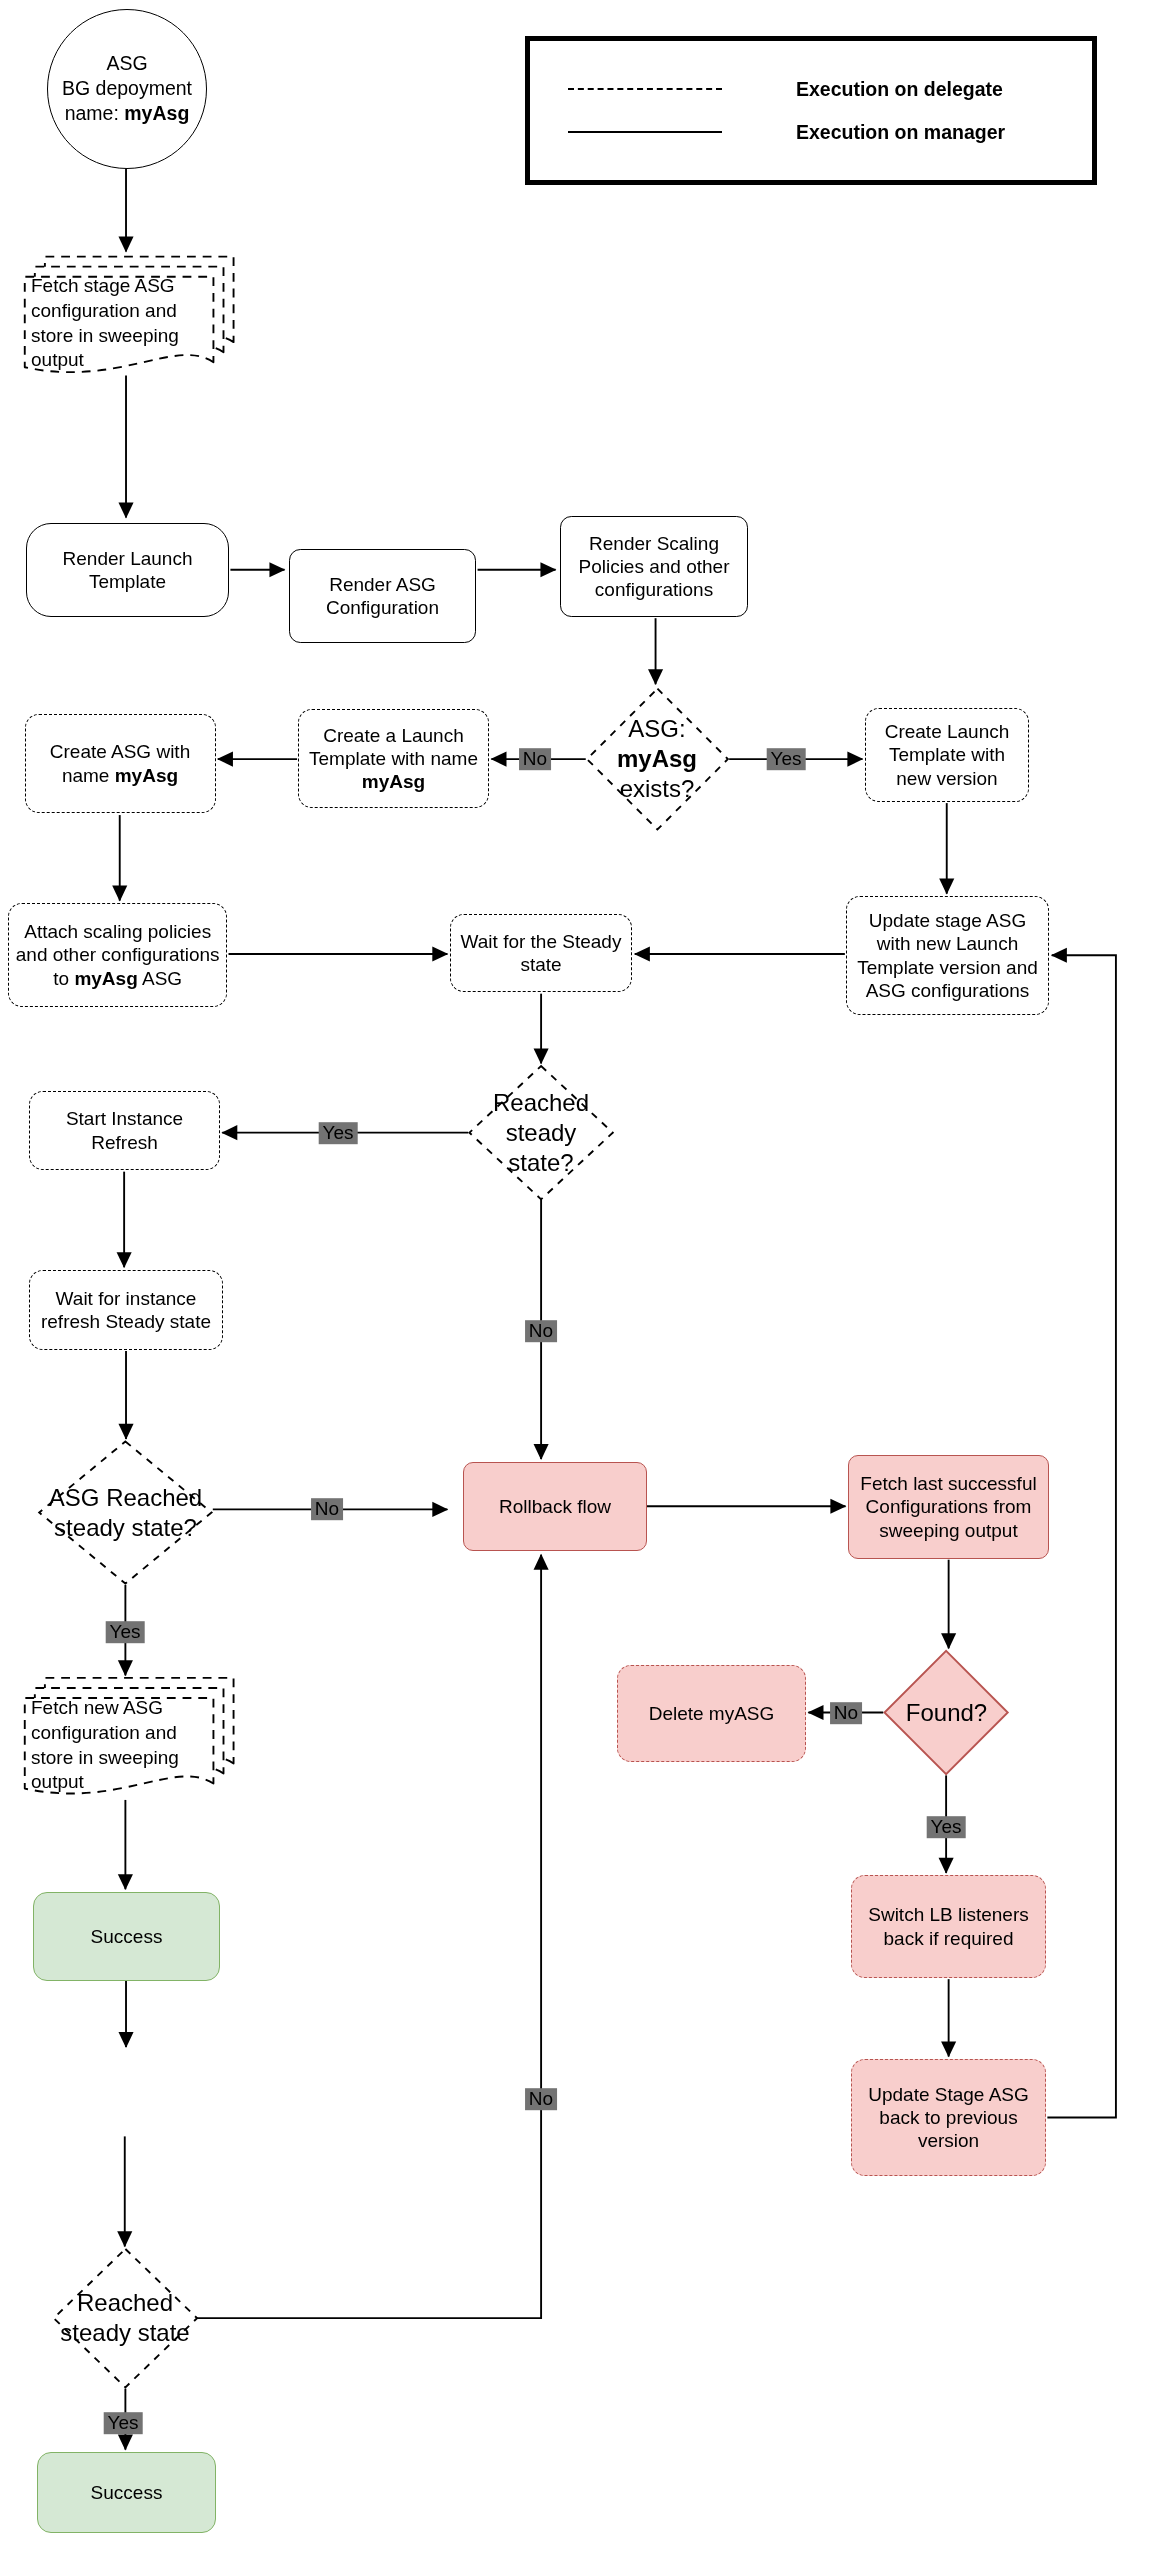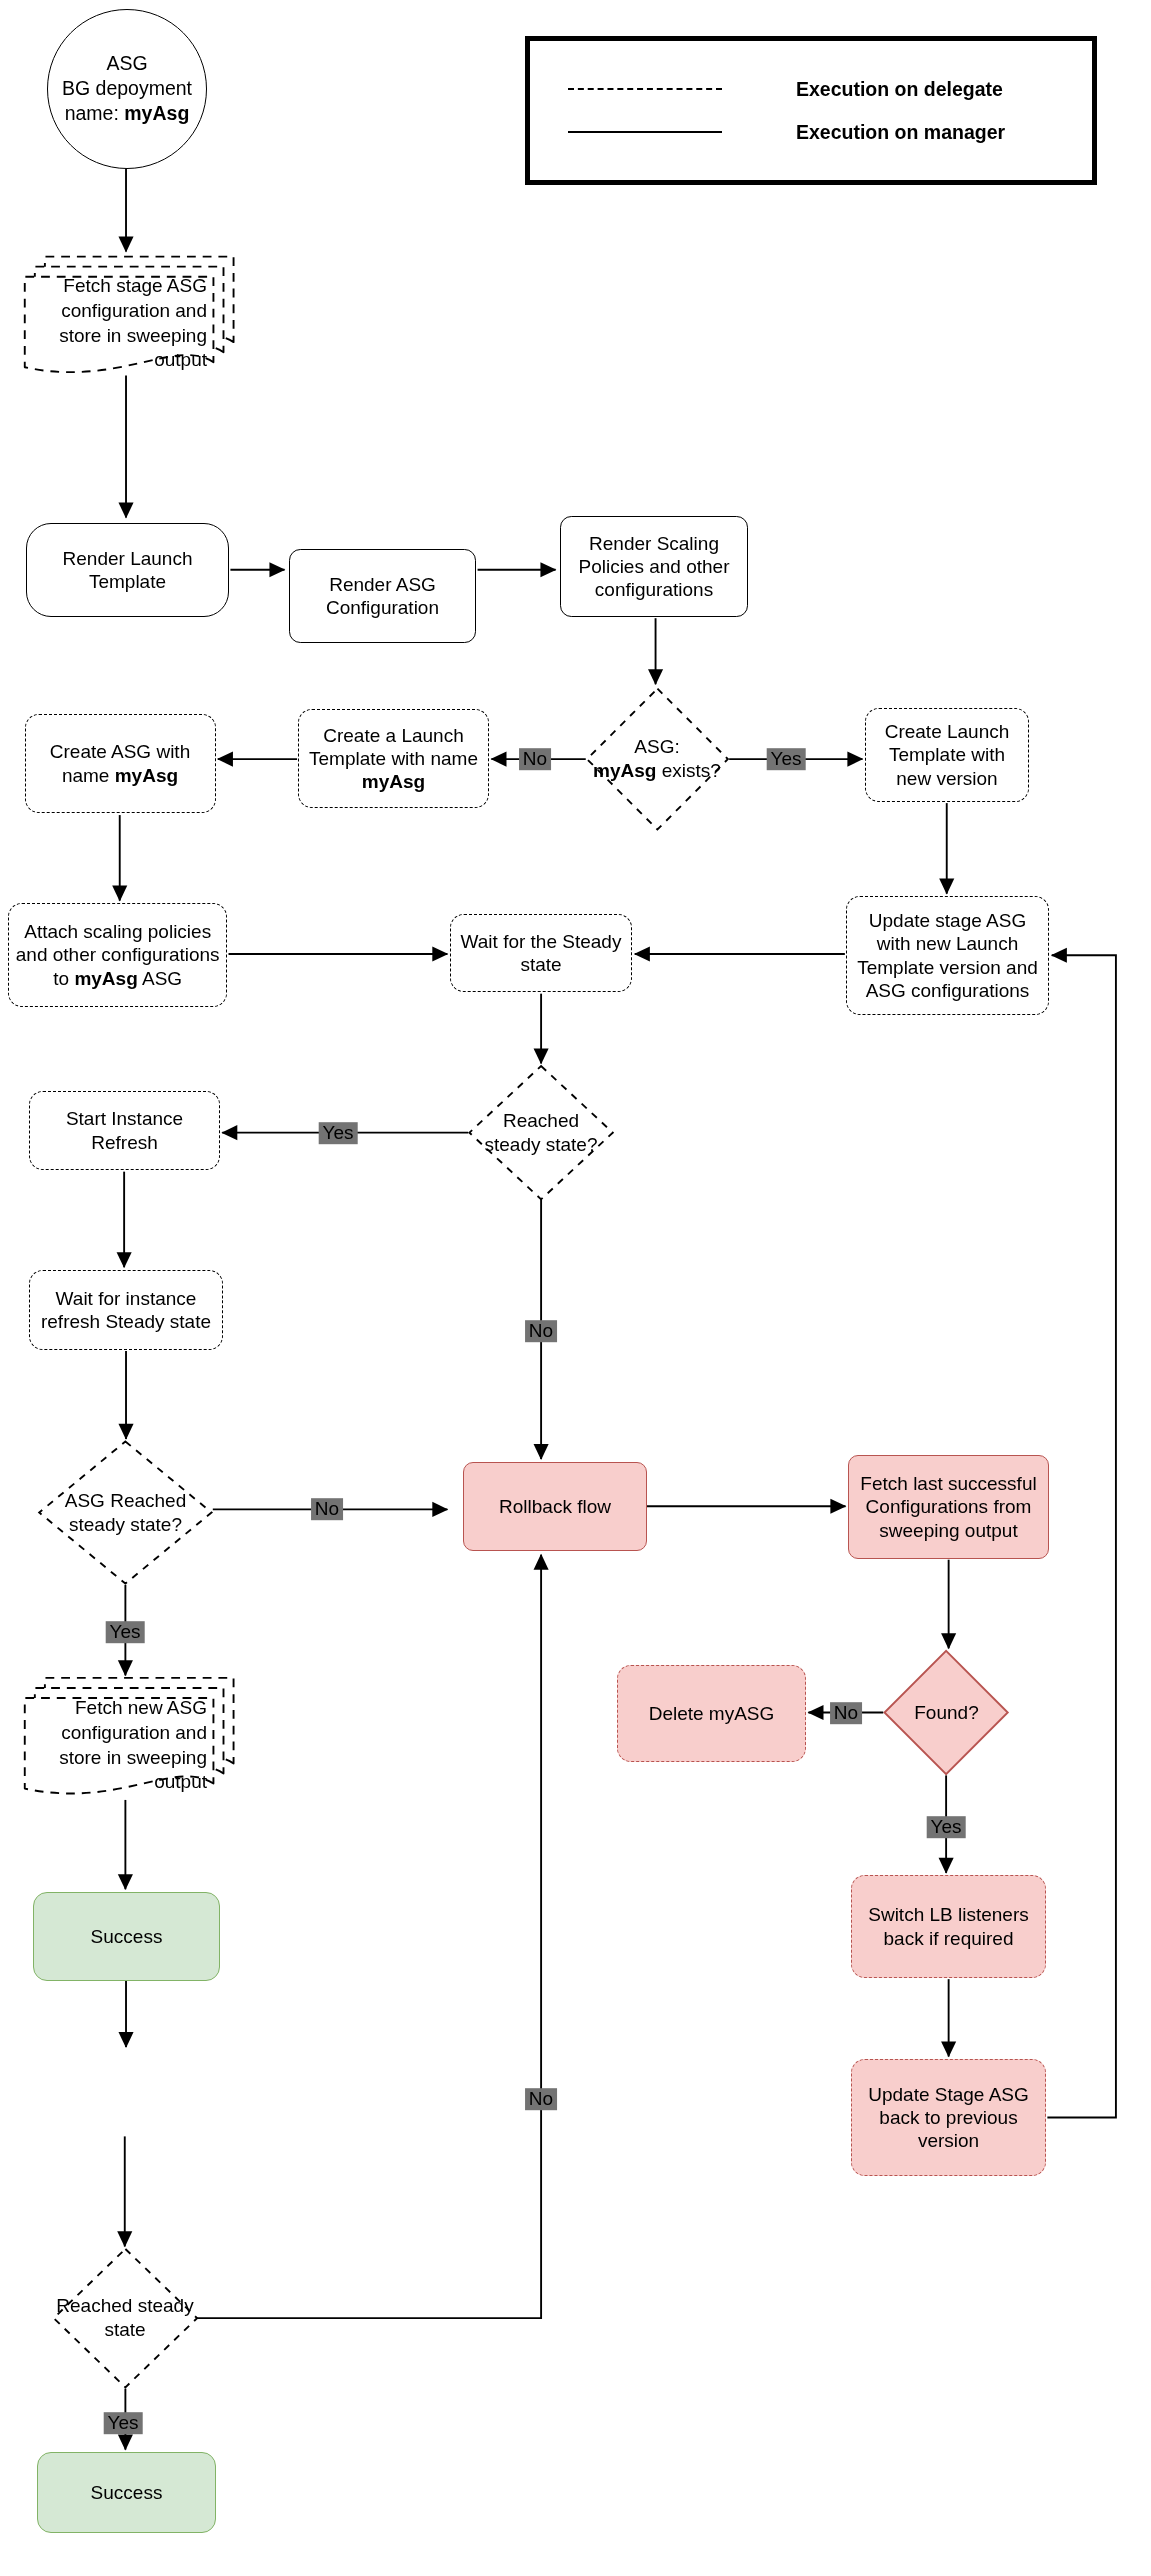--- a/index.html
+++ b/index.html
@@ -23,25 +23,25 @@
   .pink-solid { background:var(--pink-fill); border:1.9px solid var(--pink-border); border-radius:10px; }
   .pink-dashed { background:var(--pink-fill); border:1.9px dashed var(--pink-border); border-radius:14px; }
   .green-solid { background:var(--green-fill); border:1.9px solid var(--green-border); border-radius:14px; }
   .circle {
     position:absolute; border:1.9px solid var(--node-border); border-radius:50%;
     display:flex; align-items:center; justify-content:center; text-align:center;
     font-size:19.5px; line-height:1.3; background:#fff;
   }
   .diamond-text {
     position:absolute; display:flex; align-items:center; justify-content:center;
-    text-align:center; font-size:19px; line-height:1.25; background:transparent;
+    text-align:center; font-size:24px; line-height:1.25; background:transparent;
   }
   .doc-text {
     position:absolute; display:flex; align-items:center; justify-content:center;
-    text-align:right; font-size:19px; line-height:1.3;
+    text-align:left; font-size:19px; line-height:1.3;
   }
   .edge-label {
     position:absolute; transform:translate(-50%,-50%);
     font-size:19px; line-height:1; background:#737373; padding:1.3px 3.8px; white-space:nowrap;
   }
   #legend {
     position:absolute; left:525px; top:36px; width:572px; height:149px;
     border:5px solid #000; box-sizing:border-box; background:#fff;
     display:flex; flex-direction:column; justify-content:center; gap:20px; padding:0 38px;
   }

